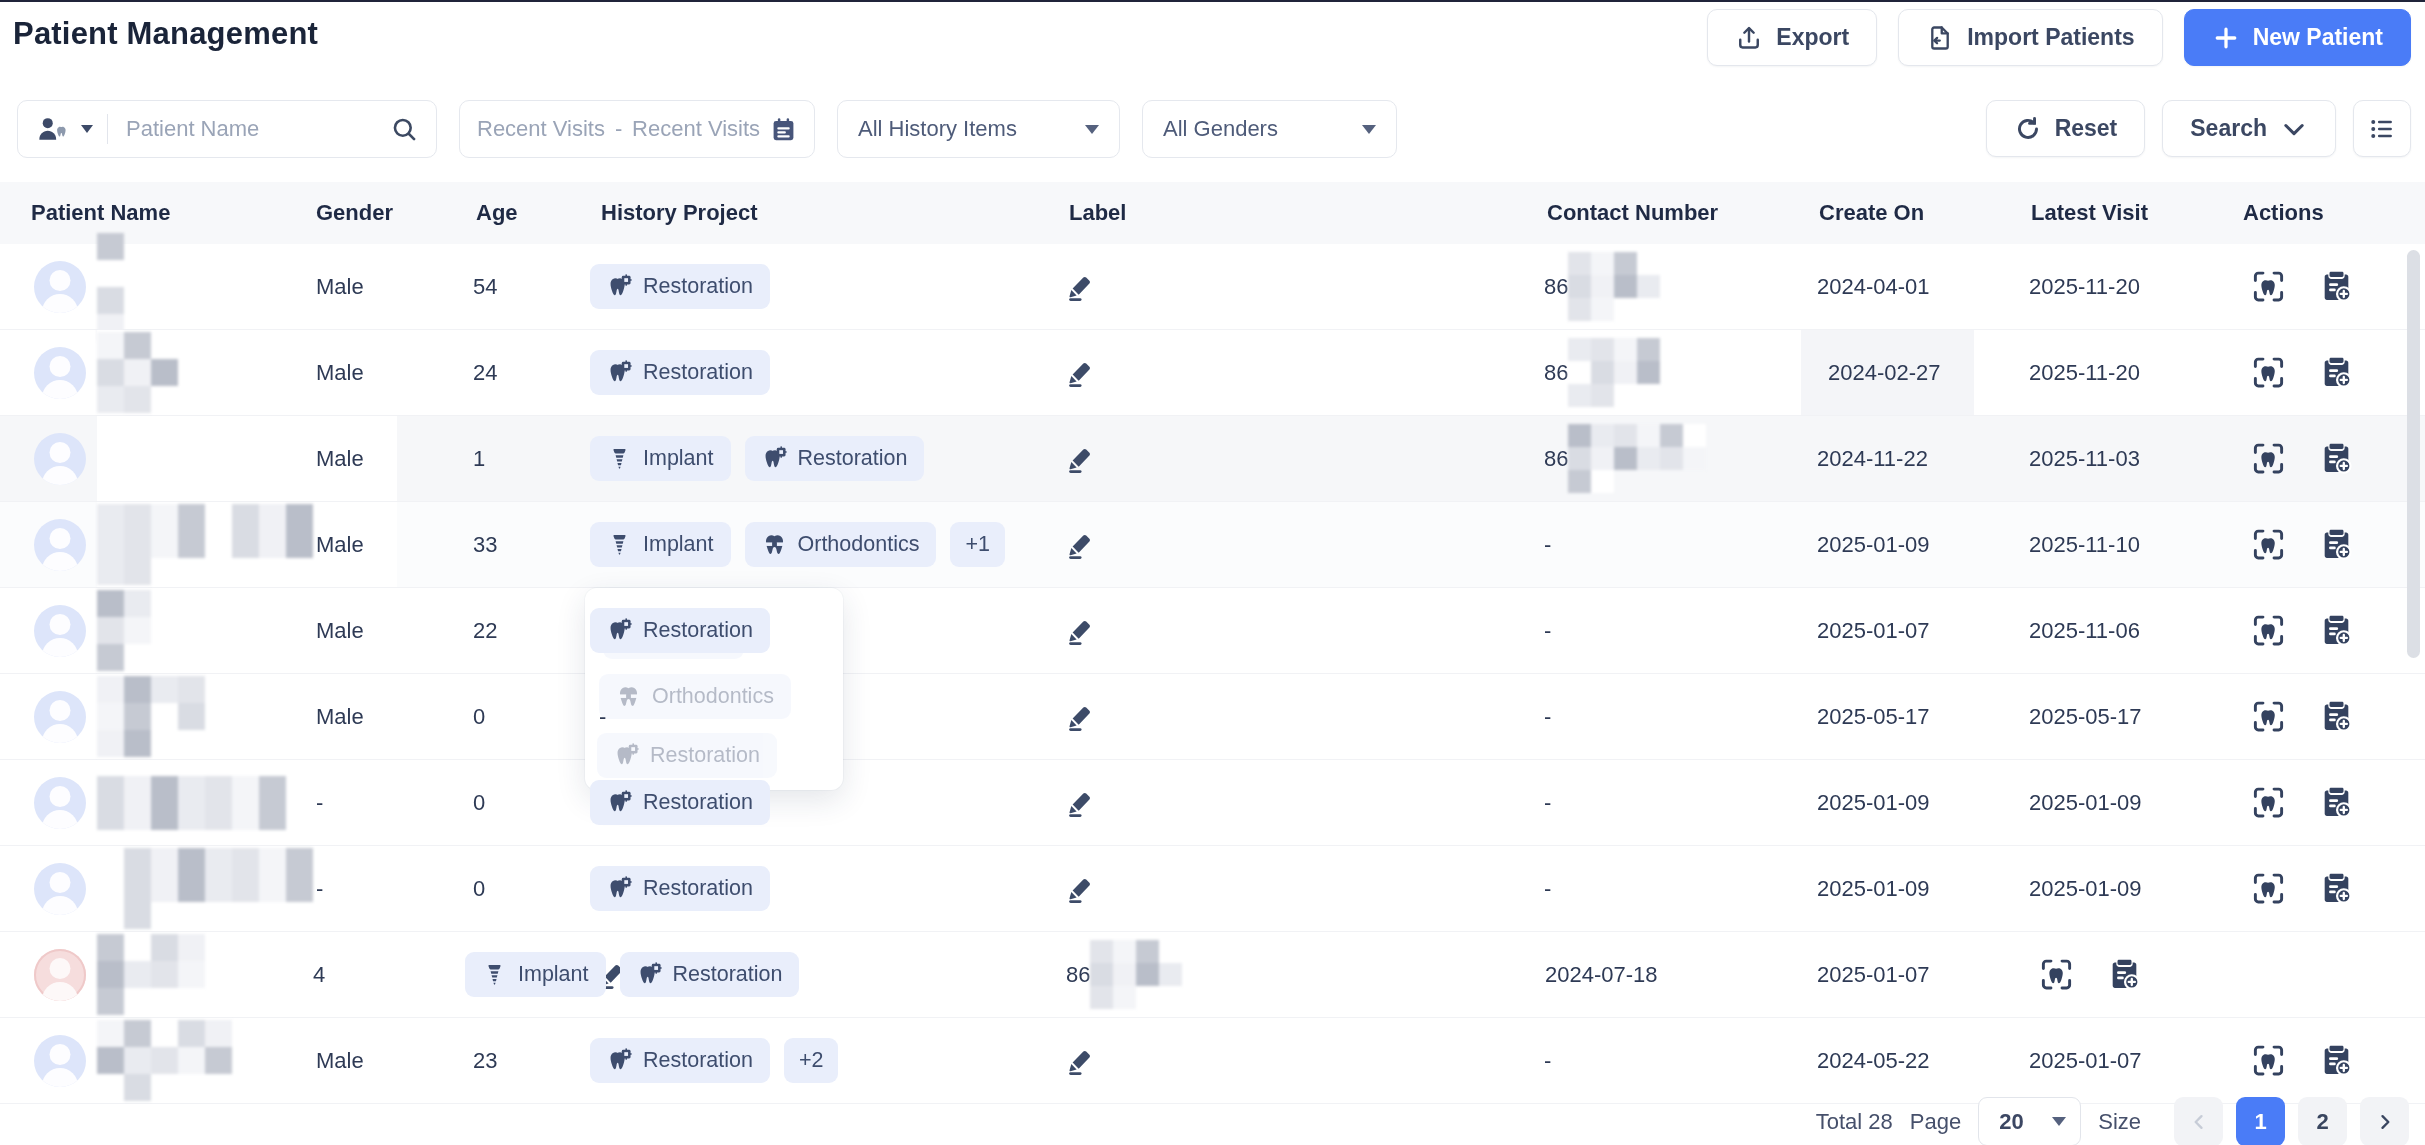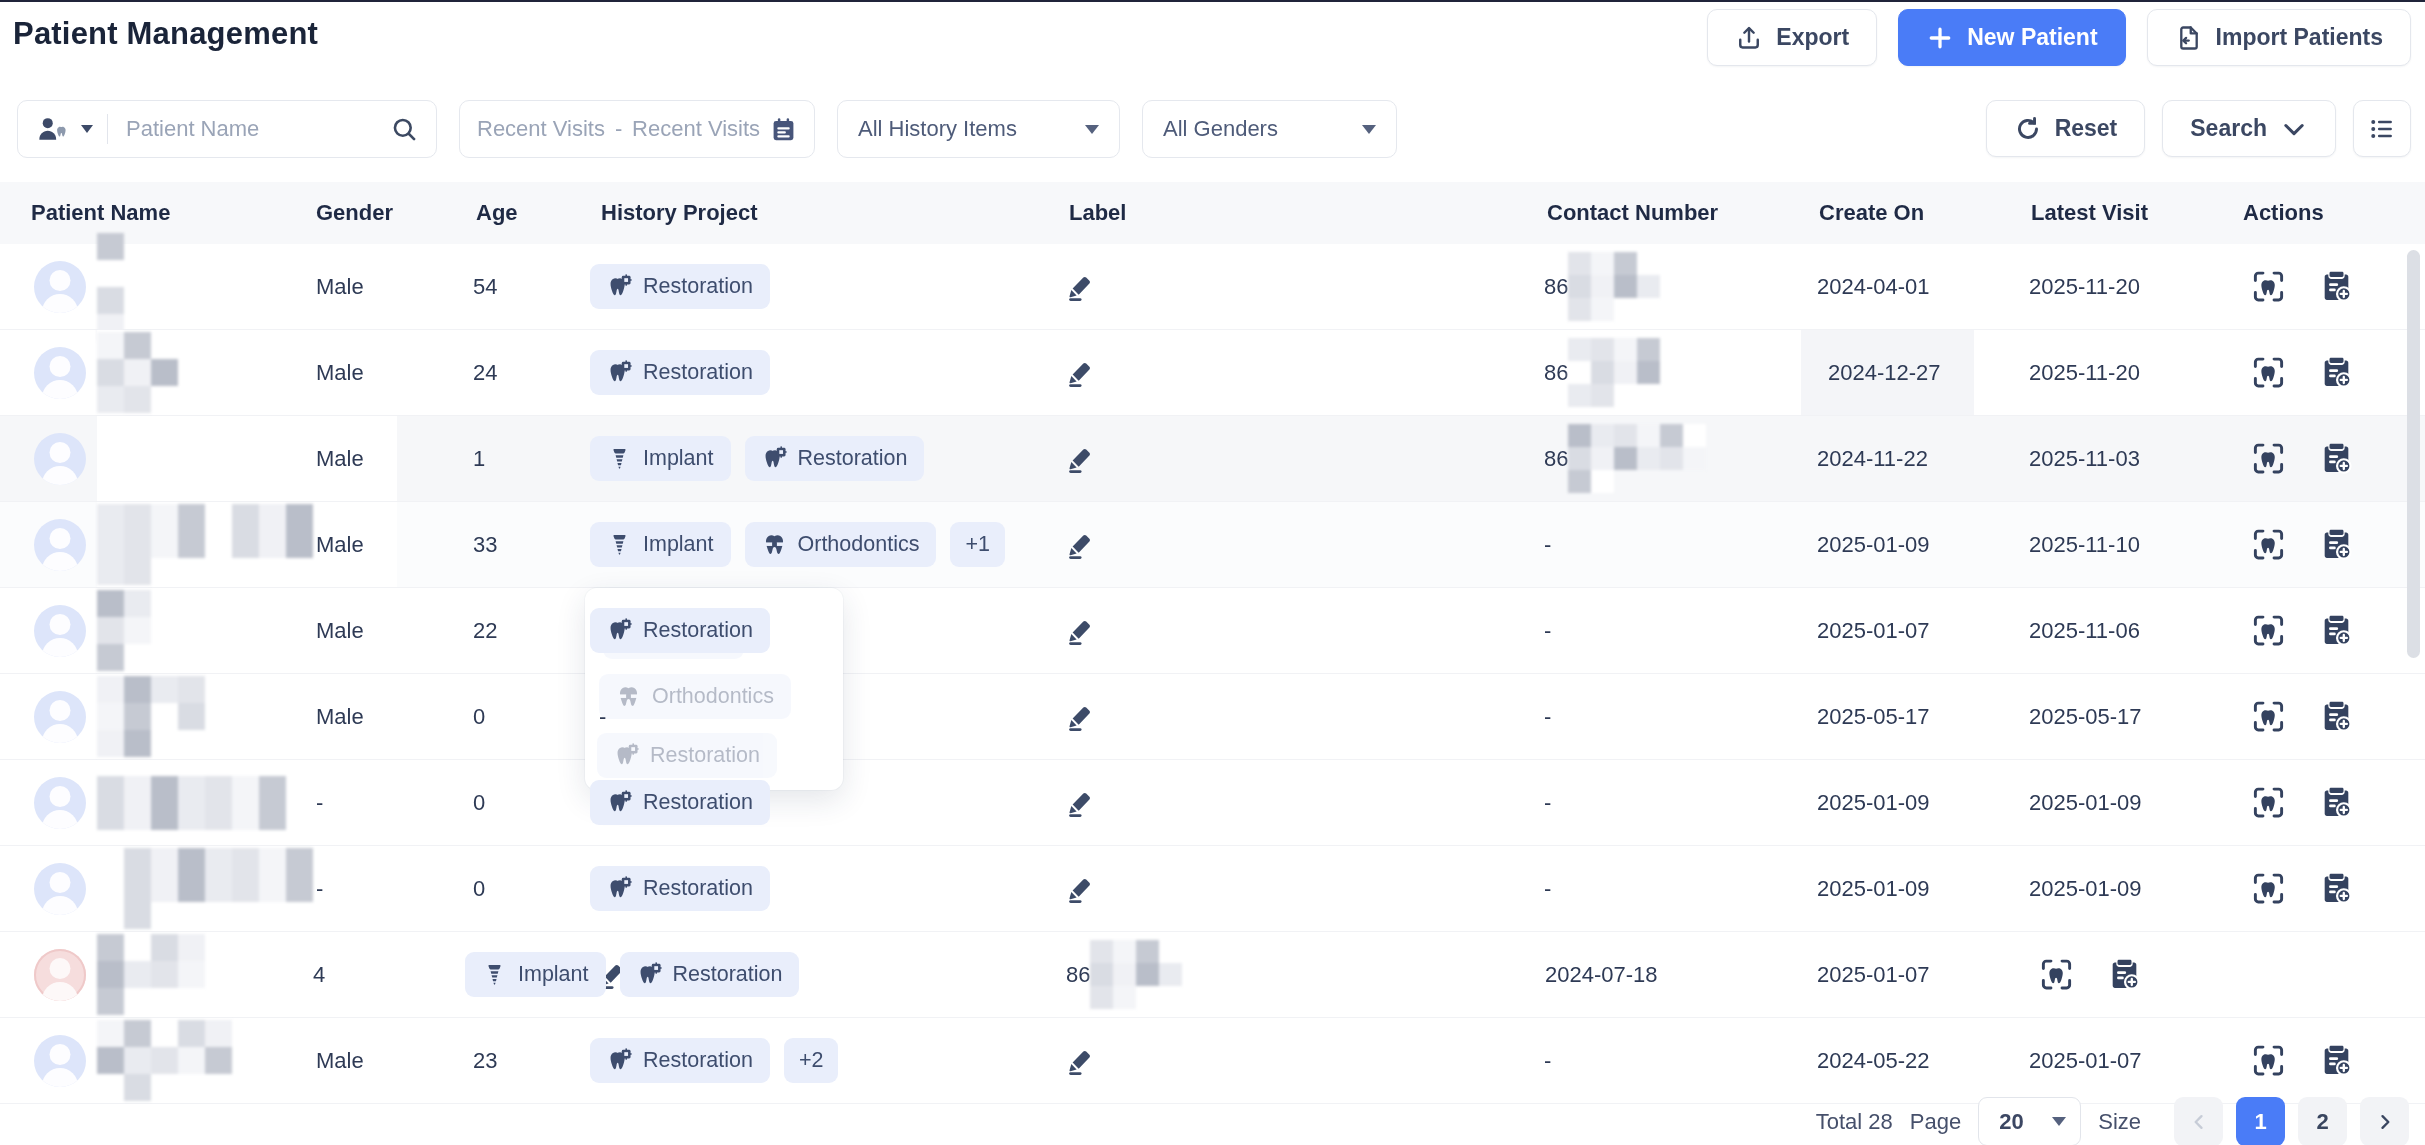--- a/index.html
+++ b/index.html
@@ -97,38 +97,38 @@
   <button class="btn">
     <span class="icosvg">
       <svg viewBox="0 0 24 24" fill="none" stroke="currentColor" stroke-width="2.1" stroke-linecap="round" stroke-linejoin="round">
           <path d="M12 15V4"></path>
           <path d="M8 7.5L12 3.5l4 4"></path>
           <path d="M4.5 13.5v4.6c0 1.1.9 2 2 2h11c1.1 0 2-.9 2-2v-4.6"></path>
         </svg>
     </span>
     <span>Export</span>
   </button>
-  <button class="btn primary">
-    <span class="icosvg">
-      <svg viewBox="0 0 24 24" fill="none" stroke="currentColor" stroke-width="2.8" stroke-linecap="round">
-          <path d="M12 4.5v15M4.5 12h15"></path>
-        </svg>
-    </span>
-    <span>New Patient</span>
-  </button>
   <button class="btn">
     <span class="icosvg">
       <svg viewBox="0 0 24 24" fill="none" stroke="currentColor" stroke-width="2" stroke-linecap="round" stroke-linejoin="round">
           <path d="M13.5 3H7a1.6 1.6 0 0 0-1.6 1.6v14.8A1.6 1.6 0 0 0 7 21h10a1.6 1.6 0 0 0 1.6-1.6V8.1L13.5 3z"></path>
           <path d="M13.5 3v5.1h5.1"></path>
           <path d="M9.5 11.9l-2.3 2.3 2.3 2.3"></path>
           <path d="M7.4 14.2h4.4"></path>
         </svg>
     </span>
     <span>Import Patients</span>
+  </button>
+  <button class="btn primary">
+    <span class="icosvg">
+      <svg viewBox="0 0 24 24" fill="none" stroke="currentColor" stroke-width="2.8" stroke-linecap="round">
+          <path d="M12 4.5v15M4.5 12h15"></path>
+        </svg>
+    </span>
+    <span>New Patient</span>
   </button>
 </div>
 
 <div class="filters">
   <div class="fbox namebox">
     <span class="icosvg">
       <svg width="34" height="28" viewBox="0 0 28 24" fill="#3d4a68">
           <circle cx="9.5" cy="7" r="4.3"></circle>
           <path d="M2.3 20.8c0-4 3.2-7.2 7.2-7.2s7.2 3.2 7.2 7.2v.4H2.3v-.4z"></path>
           <path fill="#8d99ad" d="M21.6 10.6c-.8-.5-1.9-.6-2.7-.2-.9.5-1.4 1.4-1.4 2.4 0 1.1.3 2.4.7 3.4.2.6.5 1.2.8 1.7.2.3.4.5.7.5.4 0 .5-.4.6-.8l.3-1.3c.1-.4.2-.9.6-.9.3 0 .4.5.5.9l.3 1.3c.1.4.2.8.6.8.3 0 .5-.2.7-.5.3-.5.6-1.1.8-1.7.4-1 .7-2.3.7-3.4 0-1-.5-1.9-1.4-2.4-.9-.4-1.9-.3-2.8.2z"></path>
@@ -349,21 +349,21 @@
             <i style="width: 23px; height: 23px; background: rgb(198, 202, 211);"></i>
             <i style="width: 23px; height: 23px; background: rgb(255, 255, 255);"></i>
             <i style="width: 23px; height: 23px; background: rgb(217, 220, 227);"></i>
             <i style="width: 23px; height: 23px; background: rgb(240, 241, 245);"></i>
             <i style="width: 23px; height: 23px; background: rgb(185, 190, 201);"></i>
             <i style="width: 23px; height: 23px; background: rgb(233, 235, 240);"></i>
             <i style="width: 23px; height: 23px; background: rgb(226, 228, 234);"></i>
           </div>
         </div>
         <div class="cell datecell" style="padding: 0px 0px 0px 11px;">
-          <span class="hl-bg" style="display: flex; align-items: center; height: 100%; flex: 1 1 0%;">2024-12-27</span>
+          <span class="hl-bg" style="display: flex; align-items: center; height: 100%; flex: 1 1 0%;">2024-02-27</span>
         </div>
         <div class="cell datecell">2025-11-20</div>
         <div class="cell actcell">
           <button class="act-btn">
             <svg viewBox="0 0 24 24" fill="none" stroke="currentColor" stroke-width="2" stroke-linecap="round">
               <path d="M8.2 2.8H5c-1.1 0-2 .9-2 2v3.1"></path>
               <path d="M15.8 2.8H19c1.1 0 2 .9 2 2v3.1"></path>
               <path d="M21 16.1v3.1c0 1.1-.9 2-2 2h-3.2"></path>
               <path d="M3 16.1v3.1c0 1.1.9 2 2 2h3.2"></path>
               <path fill="currentColor" stroke="none" d="M12 8.3c-1-.7-2.3-.9-3.3-.3-1 .6-1.6 1.7-1.6 3 0 1.3.4 2.8.8 4 .3.9.6 1.8 1 2.4.2.3.5.6.9.6.5 0 .7-.5.8-1l.3-1.6c.1-.6.3-1.2.8-1.2s.7.6.8 1.2l.3 1.6c.1.5.3 1 .8 1 .4 0 .7-.3.9-.6.4-.6.7-1.5 1-2.4.4-1.2.8-2.7.8-4 0-1.3-.6-2.4-1.6-3-1-.6-2.3-.4-3.3.3z"></path>

